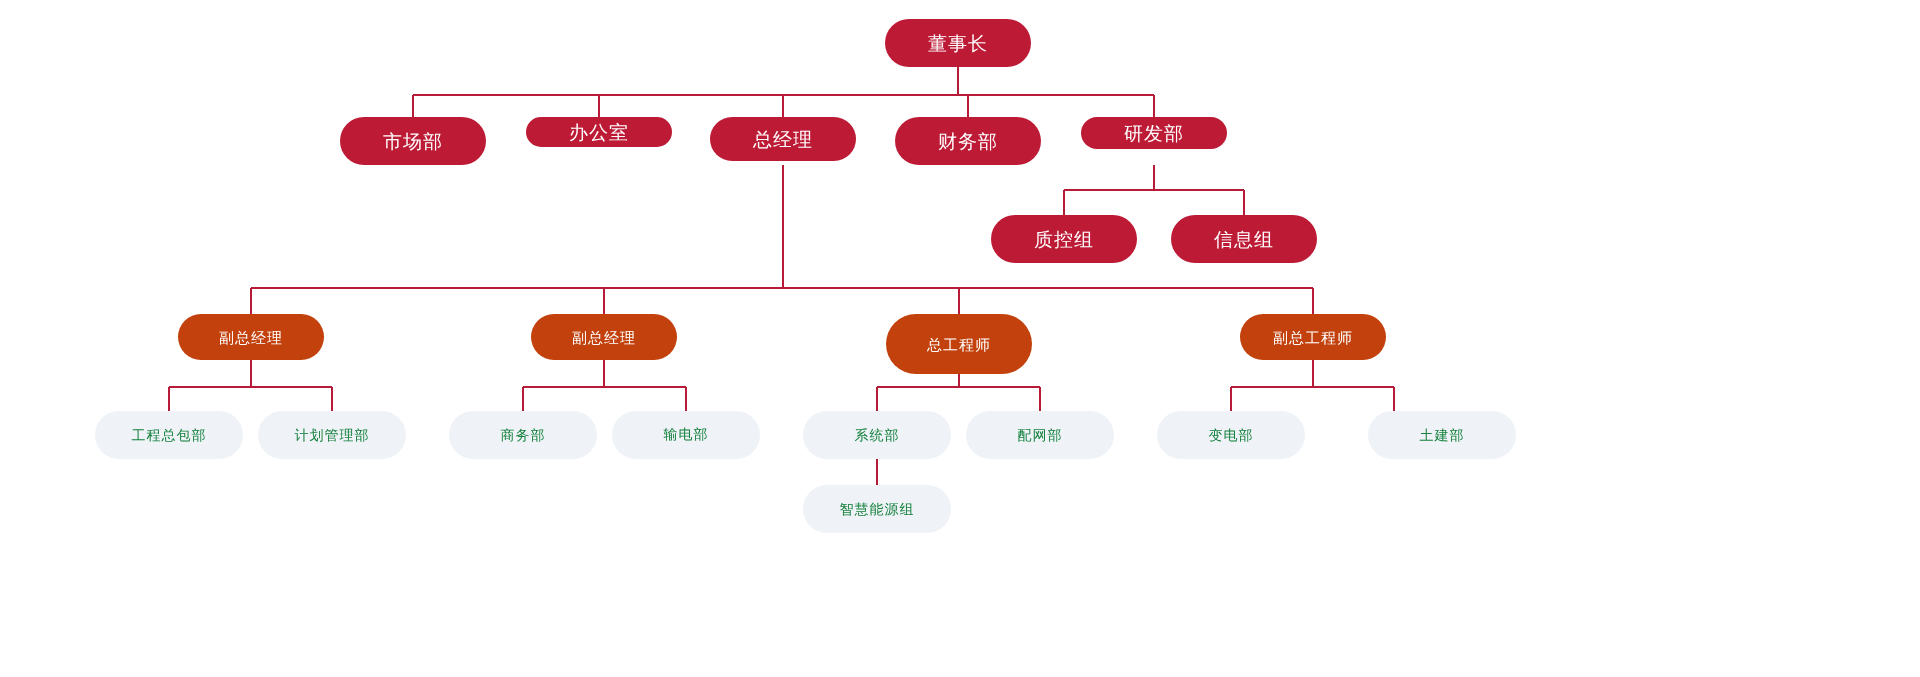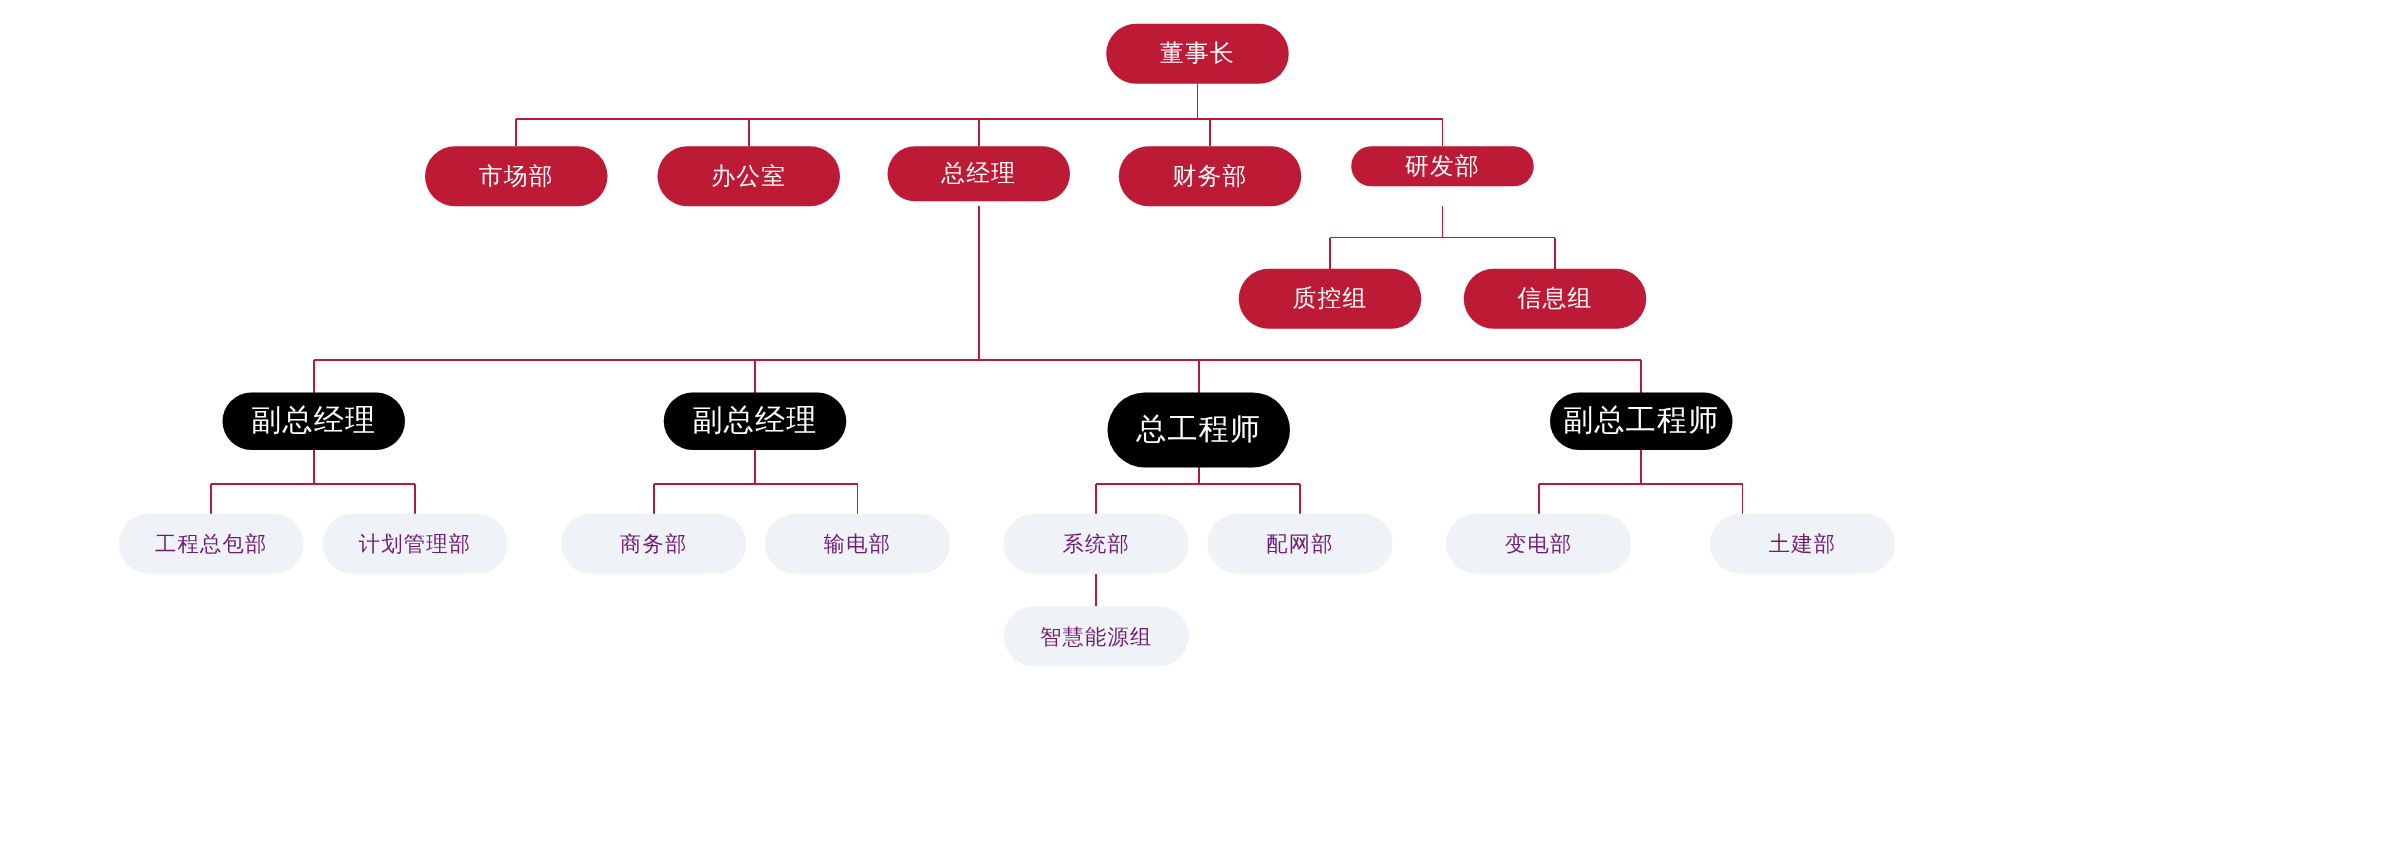--- a/index.html
+++ b/index.html
@@ -38,28 +38,28 @@
     letter-spacing: 1px;
     line-height: 1;
     z-index: 2;
   }
   .node.lvl-primary {
     background: #bd1a35;
     color: #ffffff;
     font-size: 19px;
   }
   .node.lvl-secondary {
-    background: #000000;
+    background: #c2410c;
     color: #ffffff;
-    font-size: 24px;
+    font-size: 15px;
   }
   .node.lvl-tertiary {
     background: #eff3f7;
-    color: #701a75;
-    font-size: 17px;
+    color: #15803d;
+    font-size: 14px;
   }
 </style>
 </head>
 <body>
 
 <div id="org-canvas">
   <svg id="connector-layer" viewBox="0 0 1920 677" width="1920" height="677">
       <line x1="958" y1="67" x2="958" y2="95" stroke="#b81b37" stroke-width="1.4" shape-rendering="crispEdges"></line>
       <line x1="413" y1="95" x2="1154" y2="95" stroke="#b81b37" stroke-width="1.4" shape-rendering="crispEdges"></line>
       <line x1="413" y1="95" x2="413" y2="117" stroke="#b81b37" stroke-width="1.4" shape-rendering="crispEdges"></line>
@@ -96,21 +96,21 @@
       <line x1="877" y1="459" x2="877" y2="480" stroke="#b81b37" stroke-width="1.4" shape-rendering="crispEdges"></line>
       <line x1="877" y1="480" x2="877" y2="485" stroke="#b81b37" stroke-width="1.4" shape-rendering="crispEdges"></line>
     </svg>
   <div id="node-layer">
       <div class="node lvl-primary" style="left: 885px; top: 19px; width: 146px; height: 48px;">
         <span>董事长</span>
       </div>
       <div class="node lvl-primary" style="left: 340px; top: 117px; width: 146px; height: 48px;">
         <span>市场部</span>
       </div>
-      <div class="node lvl-primary" style="left: 526px; top: 117px; width: 146px; height: 48px; font-family: Liberation Serif, serif;">
+      <div class="node lvl-primary" style="left: 526px; top: 117px; width: 146px; height: 30px; font-family: Liberation Serif, serif;">
         <span>办公室</span>
       </div>
       <div class="node lvl-primary" style="left: 710px; top: 117px; width: 146px; height: 44px;">
         <span>总经理</span>
       </div>
       <div class="node lvl-primary" style="left: 895px; top: 117px; width: 146px; height: 48px;">
         <span>财务部</span>
       </div>
       <div class="node lvl-primary" style="left: 1081px; top: 117px; width: 146px; height: 32px;">
         <span>研发部</span>

